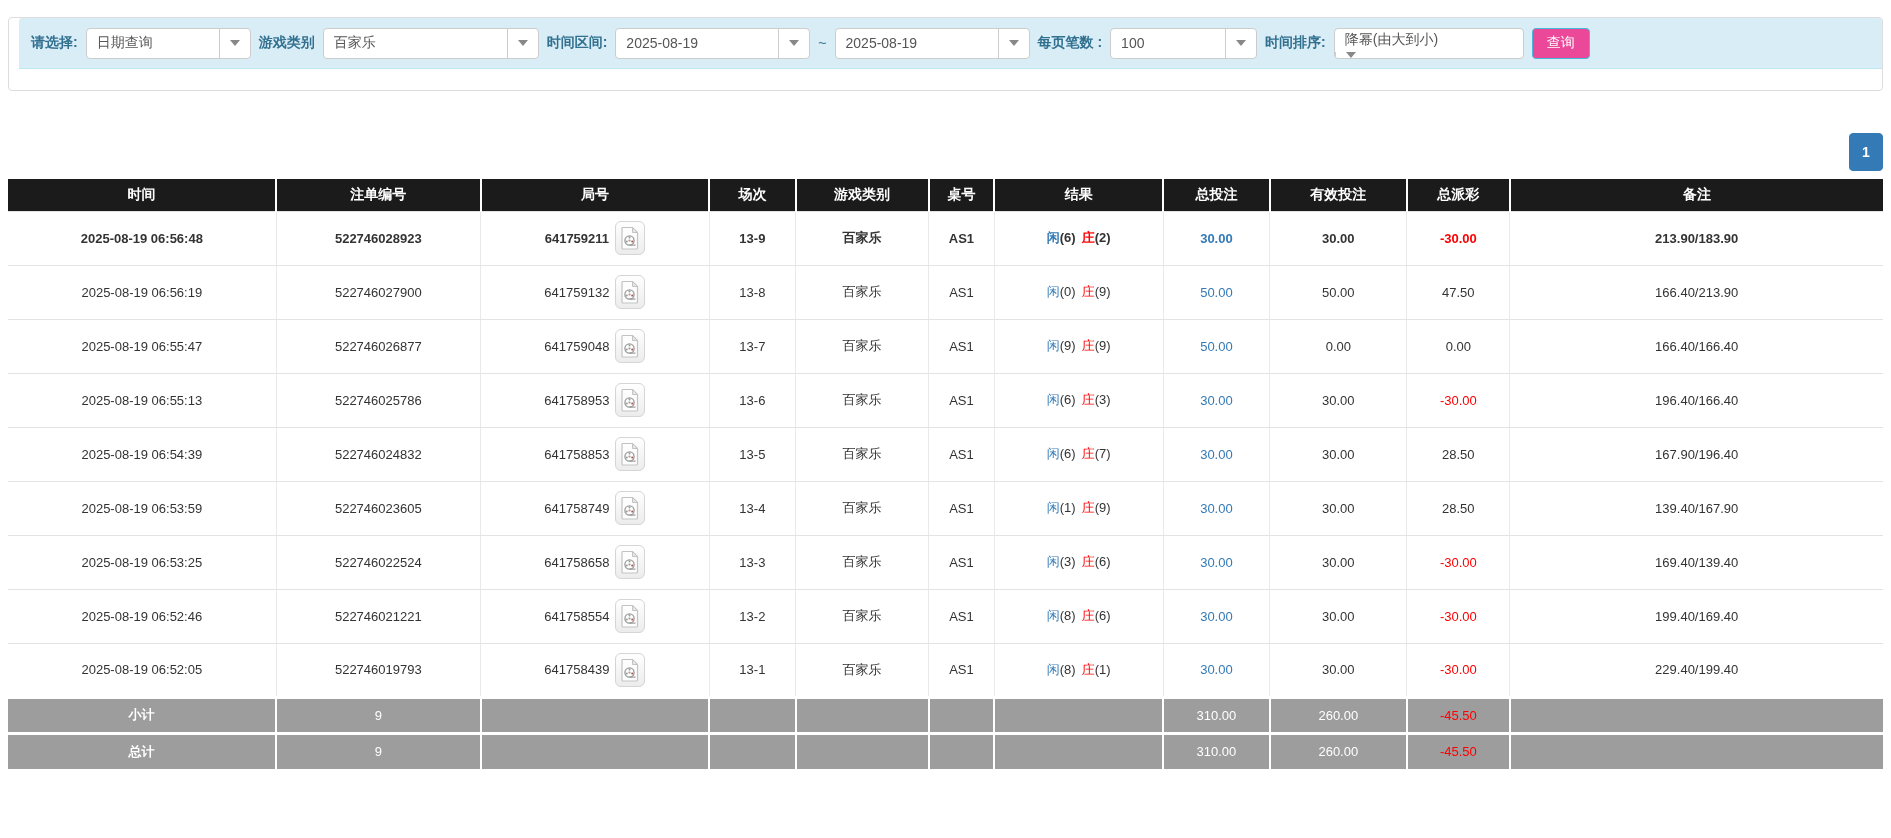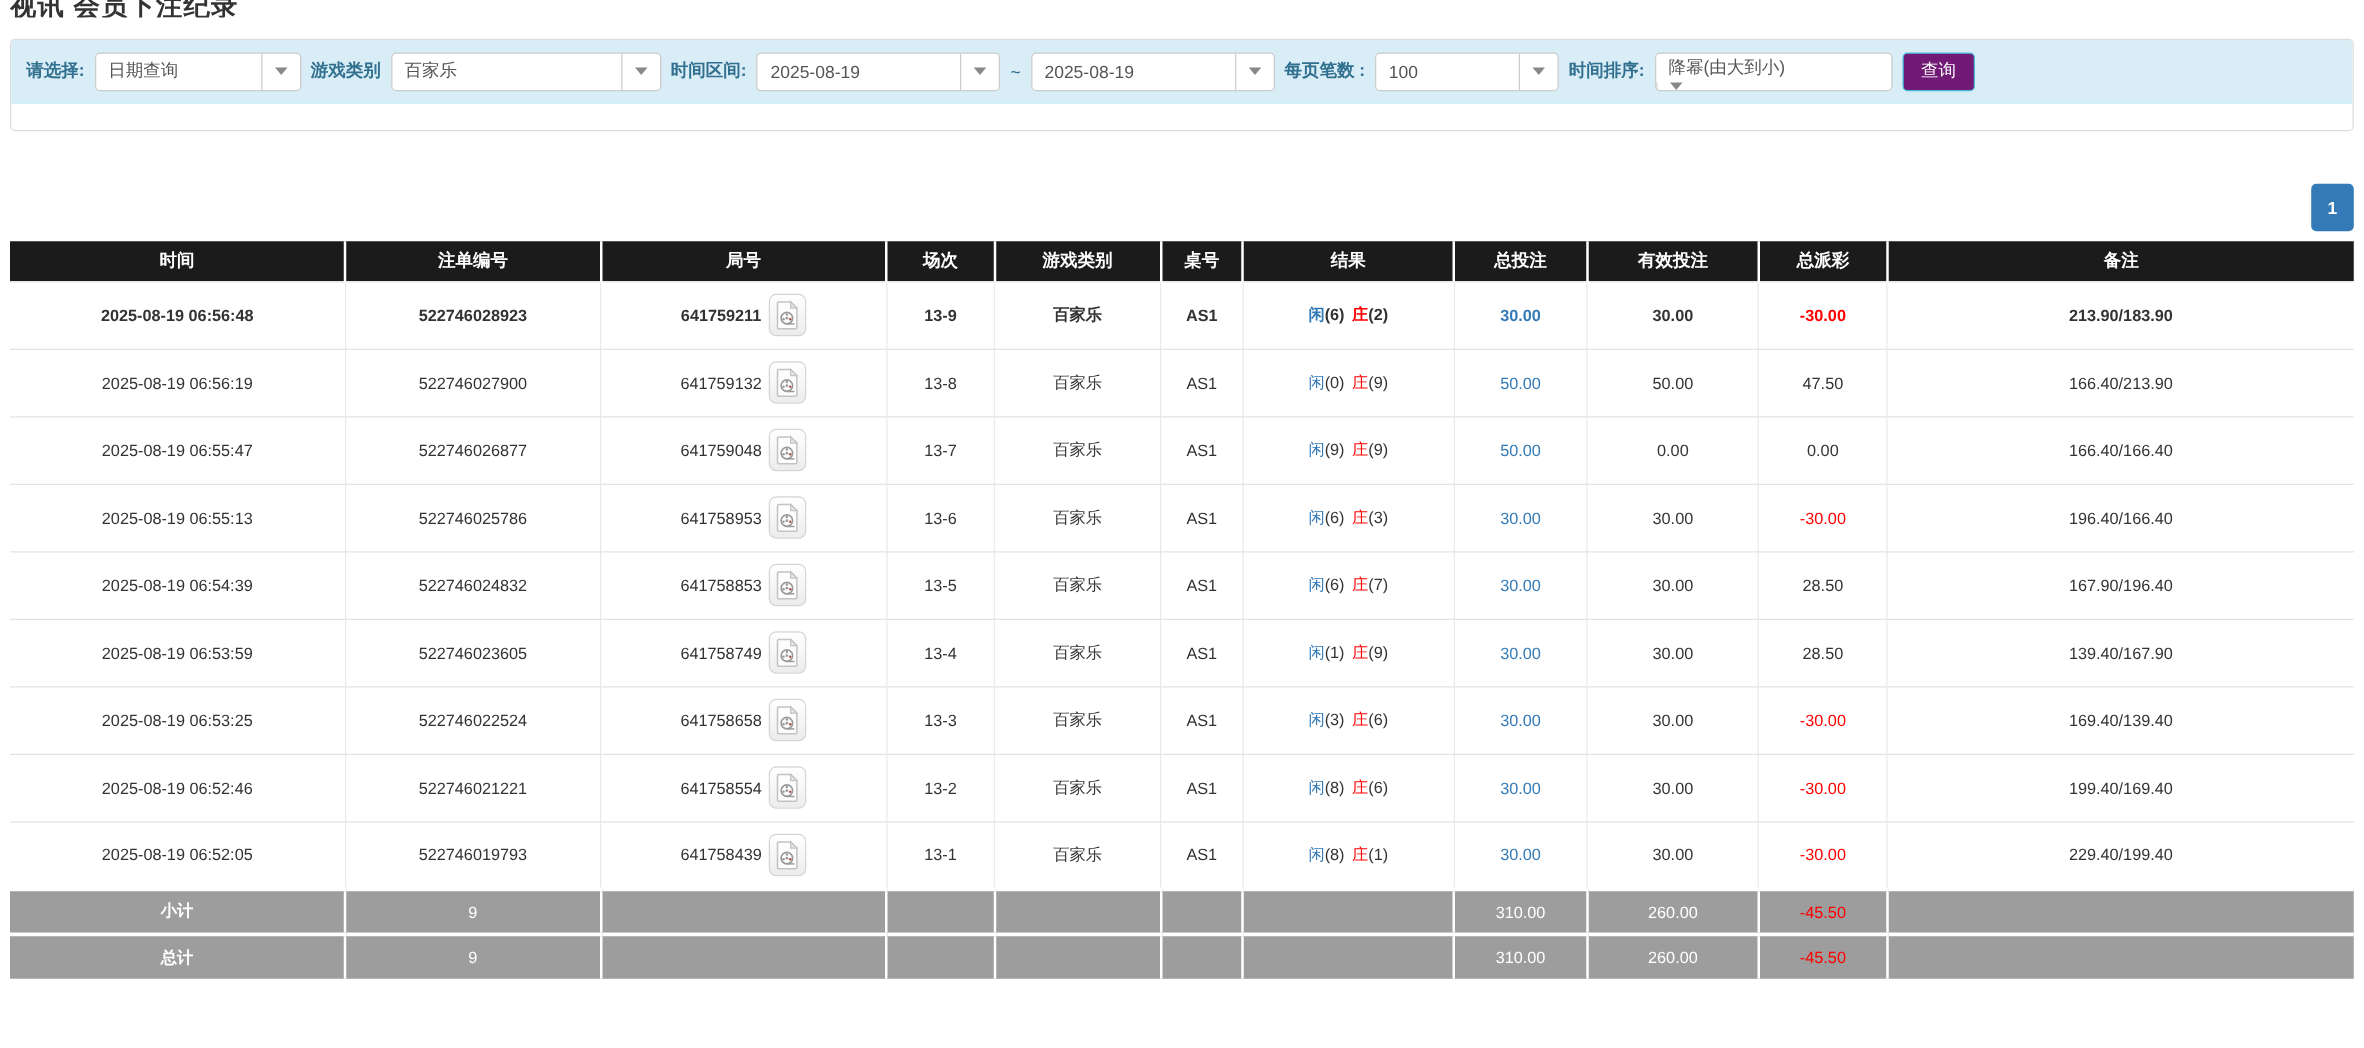--- a/index.html
+++ b/index.html
@@ -5,33 +5,33 @@
   * { box-sizing: border-box; margin: 0; padding: 0; }
   html,body { width: 1891px; height: 838px; background: #fff; overflow: hidden;
     font-family: "Liberation Sans", "DejaVu Sans", sans-serif; }
   .wrap { padding: 0 8px; }
 
   
   .title-clip { height: 14px; overflow: hidden; }
   .page-title { font-size: 21px; font-weight: 700; color: #333; margin-top: -9px; letter-spacing: 1px; }
 
   
-  .panel { margin-top: 17px; border: 1px solid #ddd; border-radius: 4px; background: #fff; }
+  .panel { margin-top: 17px; border: 1px solid #ddd; border-radius: 4px; background: #fff; padding-left: 10px; }
   .panel-heading { background: #d9edf7; border-bottom: 1px solid #bce8f1; border-radius: 3px 3px 0 0;
     height: 51px; display: flex; align-items: center; padding: 0 12px; gap: 8px; }
   .panel-body { height: 21px; }
   .flabel { color: #31708f; font-weight: 700; font-size: 14px; white-space: nowrap; }
   .sel { display: inline-flex; align-items: stretch; background: #fff; border: 1px solid #ccc;
     border-radius: 4px; height: 31px; overflow: hidden; cursor: pointer; }
   .sel-text { display: flex; align-items: center; padding: 0 10px; font-size: 14px; color: #555; flex: 1 1 auto; white-space: nowrap; }
   .sel-arrow { width: 31px; border-left: 1px solid #ccc; display: flex; align-items: center; justify-content: center; }
   .caret { width: 0; height: 0; border-left: 5px solid transparent; border-right: 5px solid transparent; border-top: 6px solid #888; }
   .w1 { width: 165px; gap: 22px; } .w2 { width: 216px; } .w3 { width: 195px; } .w4 { width: 195px; } .w5 { width: 147px; } .w6 { width: 190px; flex-direction: column; }
   .tilde { color: #31708f; font-size: 14px; }
-  .btn-search { background: #701a75; border: 1px solid #46b8da; color: #fff; font-size: 14px;
+  .btn-search { background: #ec4899; border: 1px solid #46b8da; color: #fff; font-size: 14px;
     border-radius: 4px; height: 31px; padding: 0 14px; cursor: pointer; }
 
   
   .alert-bar { margin-top: 6px; background: #dff0d8; border: 1px solid #d6e9c6; border-radius: 4px;
     height: 38px; display: flex; align-items: center; justify-content: space-between; padding: 0 14px; }
   .alert-left { color: #3c763d; font-size: 13px; }
   .alert-notice { color: #ff0000; font-size: 13px; }
 
   
   .pager { margin-top: 42px; height: 38px; display: flex; justify-content: flex-end; align-items: center; }
@@ -59,23 +59,20 @@
   tfoot td { height: 36px; background: #9d9d9d; color: #fff; font-size: 13px; text-align: center;
     border-right: 2px solid #fff; border-top: 3px solid #fff; }
   tfoot td:last-child { border-right: none; }
   tfoot .sum-label { font-weight: 700; }
 </style>
 </head>
 <body>
 
 <div class="wrap">
 
-  <div class="title-clip">
-    <div class="page-title">视讯 会员下注纪录</div>
-  </div>
 
   <div class="panel">
     <div class="panel-heading">
       <span class="flabel">请选择:</span>
       <span class="sel w1">
         <span class="sel-text">日期查询</span>
         <span class="sel-arrow">
             <span class="caret"></span>
           </span>
       </span>

